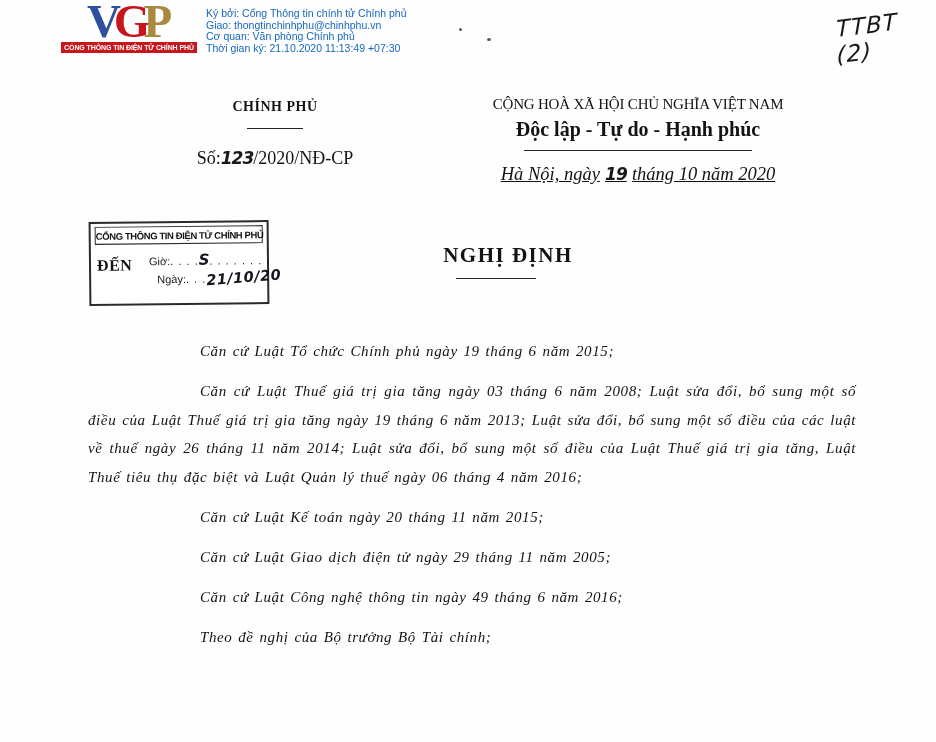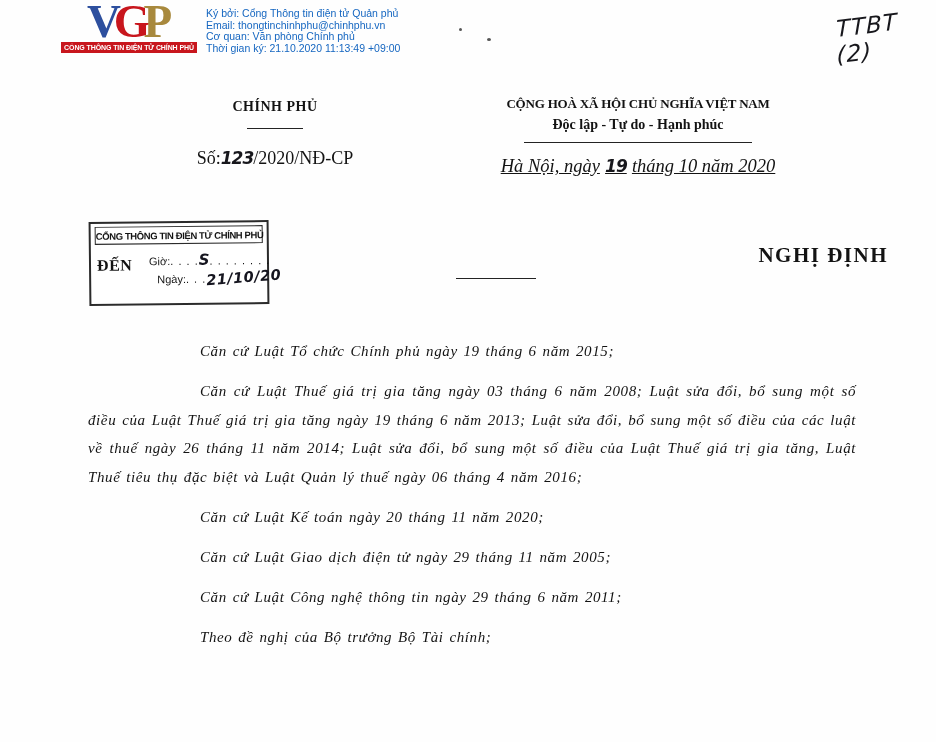--- a/index.html
+++ b/index.html
@@ -27,22 +27,22 @@
                transform:rotate(-7deg) skewX(-6deg); letter-spacing:1px; }
 
   
   .issuer-col { position:absolute; left:170px; top:99px; width:210px; text-align:center; }
   .issuer { font-weight:bold; font-size:14px; letter-spacing:0.5px; }
   .issuer-rule { width:56px; border-top:1.6px solid #232323; margin:13px auto 0; }
   .doc-number { margin-top:19px; font-size:18px; white-space:nowrap; }
   .hw-num { font-family:"DejaVu Sans",sans-serif; font-style:italic; font-weight:bold;
             font-size:17px; letter-spacing:-1px; color:#17171c; }
   .national-col { position:absolute; left:416px; top:96px; width:444px; text-align:center; }
-  .national { font-weight:bold; font-size:13px; letter-spacing:-0.2px; white-space:nowrap; }
-  .motto { font-weight:bold; font-size:14px; margin-top:5px; }
+  .national { font-weight:normal; font-size:15px; letter-spacing:-0.2px; white-space:nowrap; }
+  .motto { font-weight:bold; font-size:20px; margin-top:5px; }
   .motto-rule { width:228px; border-top:1.8px solid #232323; margin:9px auto 0; }
   .place-date { margin-top:13px; font-style:italic; font-size:18.5px; white-space:nowrap;text-decoration:underline; }
   .place-date .sep { display:inline-block; width:0.28em; }
 
   
   .stamp { position:absolute; left:89px; top:221px; width:180px; height:84px;
            border:2.5px solid #2b2b2b; box-sizing:border-box; padding:3px 4px;
            transform:rotate(-0.6deg); background:rgba(255,255,255,.85); }
   .stamp-org { border:1.6px solid #2b2b2b; text-align:center; white-space:nowrap;
                font-family:"Liberation Sans",sans-serif; font-weight:bold; font-size:9.5px;
@@ -51,21 +51,21 @@
   .stamp-den { position:absolute; left:2px; top:12px; font-weight:bold; font-size:16px; letter-spacing:0.5px; }
   .stamp-field { position:absolute; font-family:"Liberation Sans",sans-serif; font-size:11px; white-space:nowrap; }
   .field-hour { left:54px; top:7px; }
   .field-date { left:62px; top:26px; }
   .dots { letter-spacing:1px; }
   .hw { font-family:"DejaVu Sans",sans-serif; font-style:italic; font-weight:bold; color:#15151f; }
   .hw-hour { font-size:15px; }
   .hw-date { font-size:14.5px; display:inline-block; transform:rotate(-4deg); letter-spacing:0.5px; }
 
   
-  .title-block { position:absolute; left:128px; top:243px; width:760px; text-align:right; }
+  .title-block { position:absolute; left:128px; top:243px; width:760px; text-align:center; }
   .title-kind { font-weight:bold; font-size:21px; letter-spacing:1.5px; }
   .title-subject { font-weight:bold; font-size:21px; margin-top:4px; }
   .title-rule { width:80px; border-top:1.8px solid #232323; margin:10px auto 0; transform:translateX(-12px); }
 
   
   .body-text { position:absolute; left:88px; top:337px; width:768px;
                font-style:italic; font-size:15px; line-height:28.5px; text-align:justify;
                letter-spacing:0.6px; word-spacing:1.5px; }
   .body-text p { margin:0 0 11.5px; text-indent:112px; }
 
@@ -78,24 +78,24 @@
 <body>
 
 <div class="page">
 
   <div class="sig-block">
     <div class="vgp-logo">
       <div class="vgp-letters"><span class="vgp-v">V</span><span class="vgp-g">G</span><span class="vgp-p">P</span></div>
       <div class="vgp-banner">CỔNG THÔNG TIN ĐIỆN TỬ CHÍNH PHỦ</div>
     </div>
     <div class="sig-lines">
-      <div>Ký bởi: Cổng Thông tin điện tử Quản phủ</div>
-      <div>Email: thongtinchinhphu@chinhphu.vn</div>
+      <div>Ký bởi: Cổng Thông tin chính tử Chính phủ</div>
+      <div>Giao: thongtinchinhphu@chinhphu.vn</div>
       <div>Cơ quan: Văn phòng Chính phủ</div>
-      <div>Thời gian ký: 21.10.2020 11:13:49 +09:00</div>
+      <div>Thời gian ký: 21.10.2020 11:13:49 +07:30</div>
     </div>
   </div>
 
   <div class="hand-note">TTBT (2)</div>
 
   <div class="speck speck-1"></div>
   <div class="speck speck-2"></div>
 
   <div class="issuer-col">
     <div class="issuer">CHÍNH PHỦ</div>
@@ -120,19 +120,19 @@
   </div>
 
   <div class="title-block">
     <div class="title-kind">NGHỊ ĐỊNH</div>
     <div class="title-rule"></div>
   </div>
 
   <div class="body-text">
     <p>Căn cứ Luật Tổ chức Chính phủ ngày 19 tháng 6 năm 2015;</p>
     <p>Căn cứ Luật Thuế giá trị gia tăng ngày 03 tháng 6 năm 2008; Luật sửa đổi, bổ sung một số điều của Luật Thuế giá trị gia tăng ngày 19 tháng 6 năm 2013; Luật sửa đổi, bổ sung một số điều của các luật về thuế ngày 26 tháng 11 năm 2014; Luật sửa đổi, bổ sung một số điều của Luật Thuế giá trị gia tăng, Luật Thuế tiêu thụ đặc biệt và Luật Quản lý thuế ngày 06 tháng 4 năm 2016;</p>
-    <p>Căn cứ Luật Kế toán ngày 20 tháng 11 năm 2020;</p>
+    <p>Căn cứ Luật Kế toán ngày 20 tháng 11 năm 2015;</p>
     <p>Căn cứ Luật Giao dịch điện tử ngày 29 tháng 11 năm 2005;</p>
-    <p>Căn cứ Luật Công nghệ thông tin ngày 29 tháng 6 năm 2011;</p>
+    <p>Căn cứ Luật Công nghệ thông tin ngày 49 tháng 6 năm 2016;</p>
     <p>Theo đề nghị của Bộ trưởng Bộ Tài chính;</p>
   </div>
 
 </div>
 
 </body></html>

